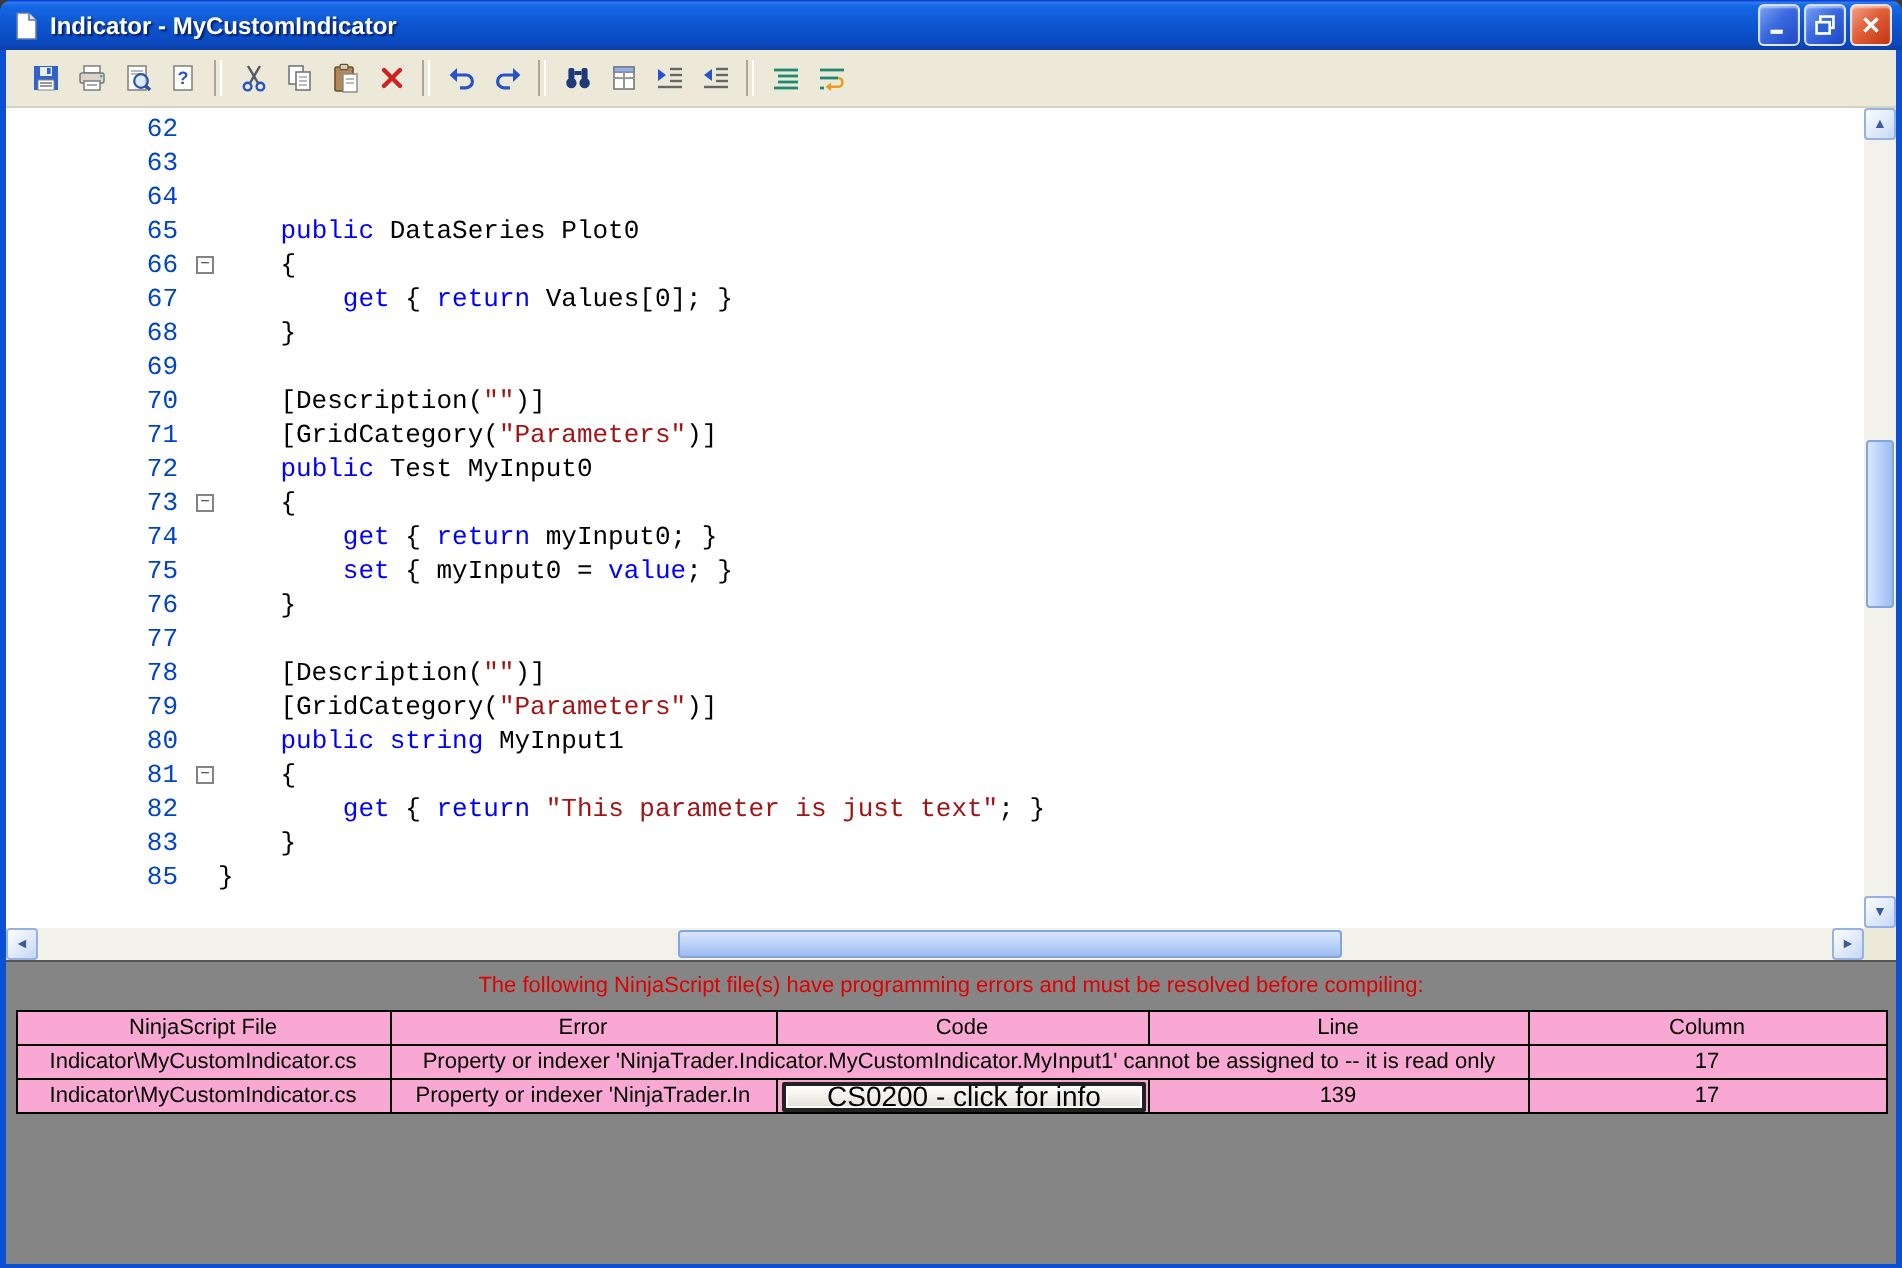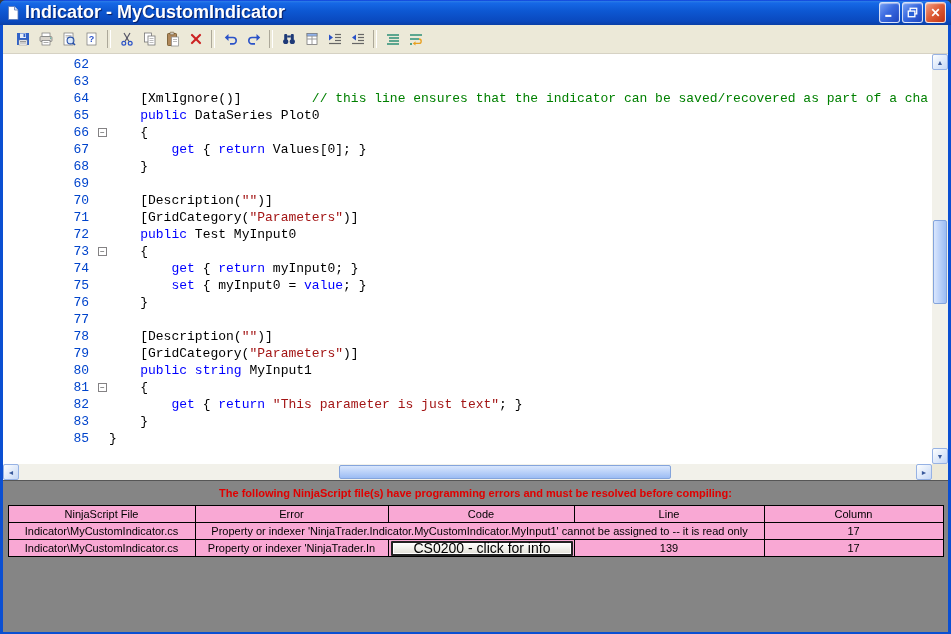--- a/index.html
+++ b/index.html
@@ -4,21 +4,21 @@
 <style>
   html,body{margin:0;padding:0;width:951px;height:634px;overflow:hidden;
     font-family:"Liberation Sans",sans-serif;background:#3a3a3a;}
   .window{position:absolute;inset:0;background:#0b4fd2;padding:0 3px 3px 3px;
     box-sizing:border-box;border-radius:6px 6px 0 0;}
   
   .titlebar{height:25px;margin:0 -3px;padding:0 5px 0 5px;border-radius:6px 6px 0 0;
     background:linear-gradient(180deg,#0831d9 0%,#2a7be8 5%,#1668e6 12%,#0d57d2 45%,#0a49be 85%,#0a3fa6 100%);
     display:flex;align-items:center;gap:4px;}
   .app-icon{width:16px;height:16px;flex:none;display:inline-flex;}
-  .title-text{color:#fff;font-weight:bold;font-size:18px;
+  .title-text{color:#fff;font-weight:bold;font-size:12px;
     text-shadow:1px 1px 1px rgba(8,24,90,.9);flex:1;white-space:nowrap;overflow:hidden;}
   .win-controls{display:flex;gap:2px;}
   .winbtn{width:21px;height:21px;border-radius:3px;border:1px solid rgba(255,255,255,.8);
     box-sizing:border-box;display:inline-flex;align-items:center;justify-content:center;
     background:linear-gradient(135deg,#7aa2f4 0%,#3a6ae0 45%,#1e46c0 100%);
     box-shadow:inset 0 1px 1px rgba(255,255,255,.5);cursor:pointer;}
   .winbtn.close{background:linear-gradient(135deg,#f0a088 0%,#e0603a 45%,#c23312 100%);}
   .winbtn svg{width:15px;height:15px;}
   
   .toolbar{height:28px;background:#ece9d8;display:flex;align-items:center;
@@ -57,21 +57,21 @@
     background:linear-gradient(135deg,#fdfefe,#c6d8f6);
     border:1px solid #96b2e4;border-radius:2px;color:#3a5a9c;
     display:flex;align-items:center;justify-content:center;font-size:7px;cursor:pointer;}
   .sb-track{flex:1;position:relative;}
   .sb-thumb{position:absolute;border:1px solid #84a4dc;border-radius:2px;cursor:pointer;}
   .sb-thumb.v{left:1px;right:1px;background:linear-gradient(90deg,#d9e6fd,#9cbcf4);}
   .sb-thumb.h{top:1px;bottom:1px;background:linear-gradient(180deg,#d9e6fd,#9cbcf4);}
   
   .error-panel{height:152px;background:#858585;border-top:1px solid #565656;
     box-sizing:border-box;padding-top:6px;}
-  .banner{color:var(--err,#e00000);font-size:11px;font-weight:bold;
+  .banner{color:var(--err,#e00000);font-size:11px;font-weight:normal;
     text-align:center;margin-bottom:6px;}
   table.errors{border-collapse:collapse;margin:0 auto;width:935px;
     font-size:11px;table-layout:fixed;}
   table.errors th,table.errors td{border:1px solid #000;background:#f9a8d4;
     height:16px;text-align:center;padding:0 2px;overflow:hidden;white-space:nowrap;}
   table.errors th{font-weight:normal;}
   td.sel-cell{border:2px solid #000;}
   .code-btn{font-family:"Liberation Sans",sans-serif;font-size:14px;line-height:11px;
     height:15px;padding:0 21px;cursor:pointer;
     background:linear-gradient(#ffffff,#e2e0d6);
@@ -276,21 +276,21 @@
             <line x1="2" y1="13" x2="4" y2="13" stroke="#1f8a70" stroke-width="1.4"></line>
           </svg>
         </span>
       </button>
     </div>
 
   <div class="editor">
     <div class="lines" id="lines">
         <div class="line"><span class="ln">62</span><span class="fold"></span><span class="codeln"></span></div>
         <div class="line"><span class="ln">63</span><span class="fold"></span></div>
-        <div class="line"><span class="ln">64</span><span class="fold"></span><span class="codeln"><span class="tk-p">    [XmlIgnore()]         </span><span class="tk-c">// this line ensures that the indicator can be saved/recovered as part of a cha</span></span></div>
+        <div class="line"><span class="ln">64</span><span class="fold"></span></div>
         <div class="line"><span class="ln">65</span><span class="fold"></span><span class="codeln"><span class="tk-p">    </span><span class="tk-k">public</span><span class="tk-p"> DataSeries Plot0</span></span></div>
         <div class="line"><span class="ln">66</span><span class="fold"><span class="foldbox">−</span></span><span class="codeln"><span class="tk-p">    {</span></span></div>
         <div class="line"><span class="ln">67</span><span class="fold"></span><span class="codeln"><span class="tk-p">        </span><span class="tk-k">get</span><span class="tk-p"> { </span><span class="tk-k">return</span><span class="tk-p"> Values[0]; }</span></span></div>
         <div class="line"><span class="ln">68</span><span class="fold"></span><span class="codeln"><span class="tk-p">    }</span></span></div>
         <div class="line"><span class="ln">69</span><span class="fold"></span><span class="codeln"></span></div>
         <div class="line"><span class="ln">70</span><span class="fold"></span><span class="codeln"><span class="tk-p">    [Description(</span><span class="tk-s">""</span><span class="tk-p">)]</span></span></div>
         <div class="line"><span class="ln">71</span><span class="fold"></span><span class="codeln"><span class="tk-p">    [GridCategory(</span><span class="tk-s">"Parameters"</span><span class="tk-p">)]</span></span></div>
         <div class="line"><span class="ln">72</span><span class="fold"></span><span class="codeln"><span class="tk-p">    </span><span class="tk-k">public</span><span class="tk-p"> Test MyInput0</span></span></div>
         <div class="line"><span class="ln">73</span><span class="fold"><span class="foldbox">−</span></span><span class="codeln"><span class="tk-p">    {</span></span></div>
         <div class="line"><span class="ln">74</span><span class="fold"></span><span class="codeln"><span class="tk-p">        </span><span class="tk-k">get</span><span class="tk-p"> { </span><span class="tk-k">return</span><span class="tk-p"> myInput0; }</span></span></div>

